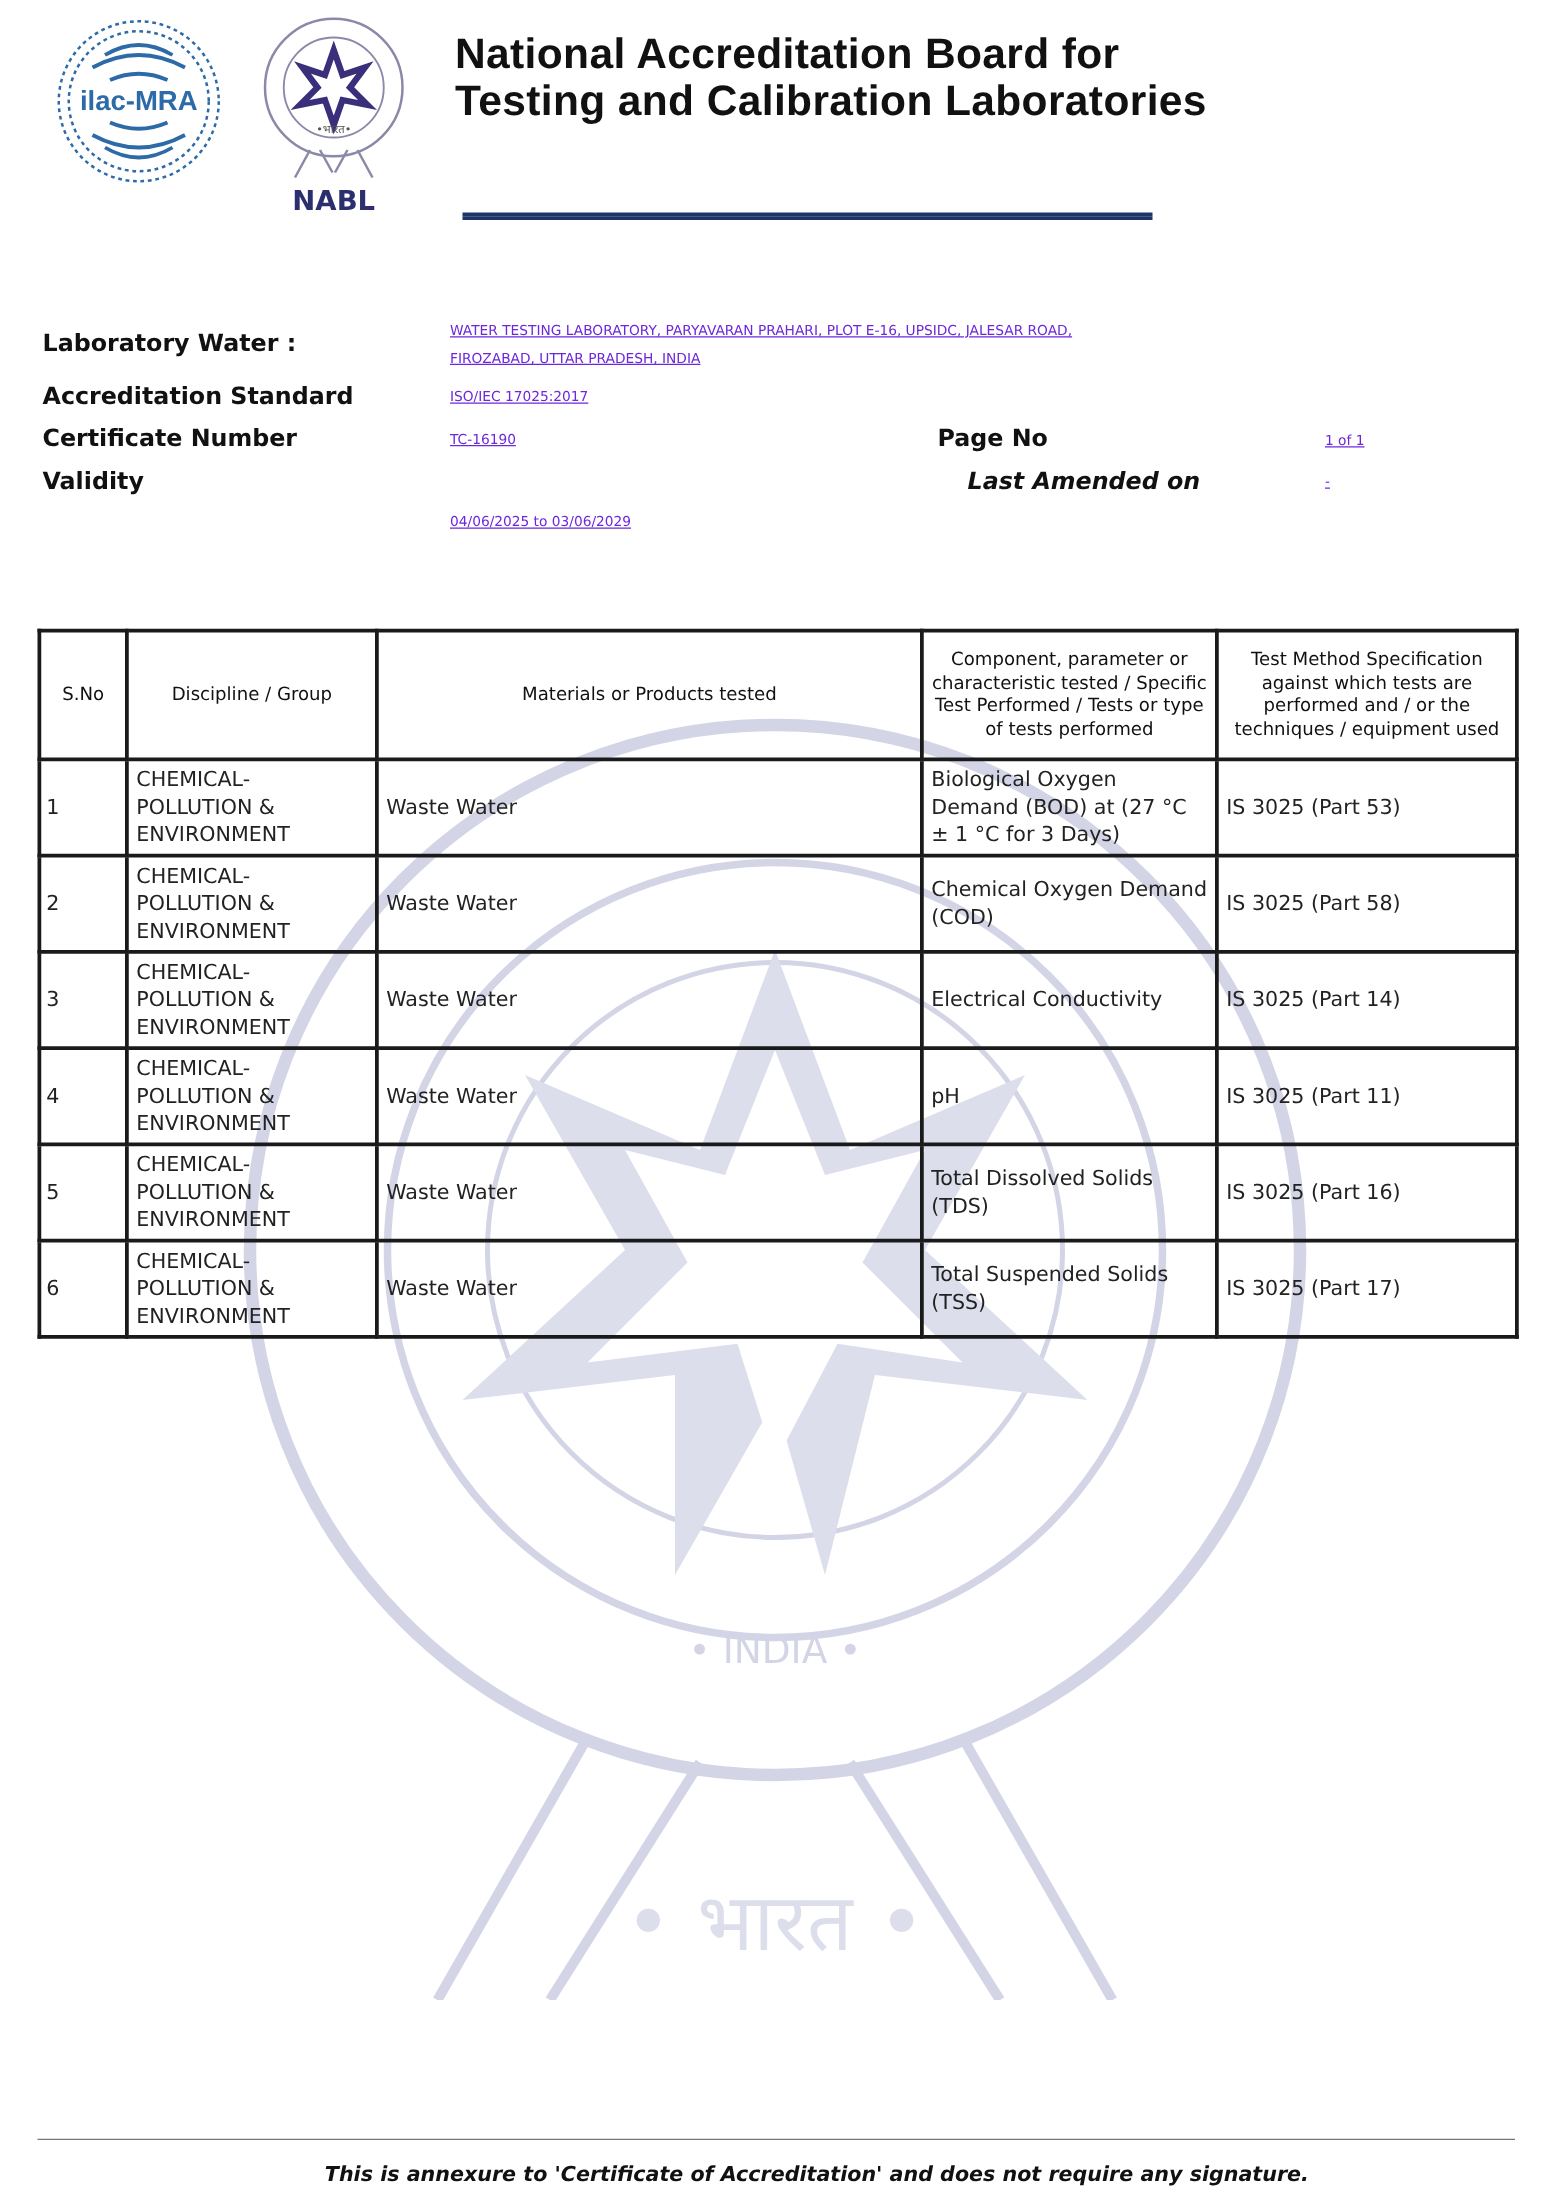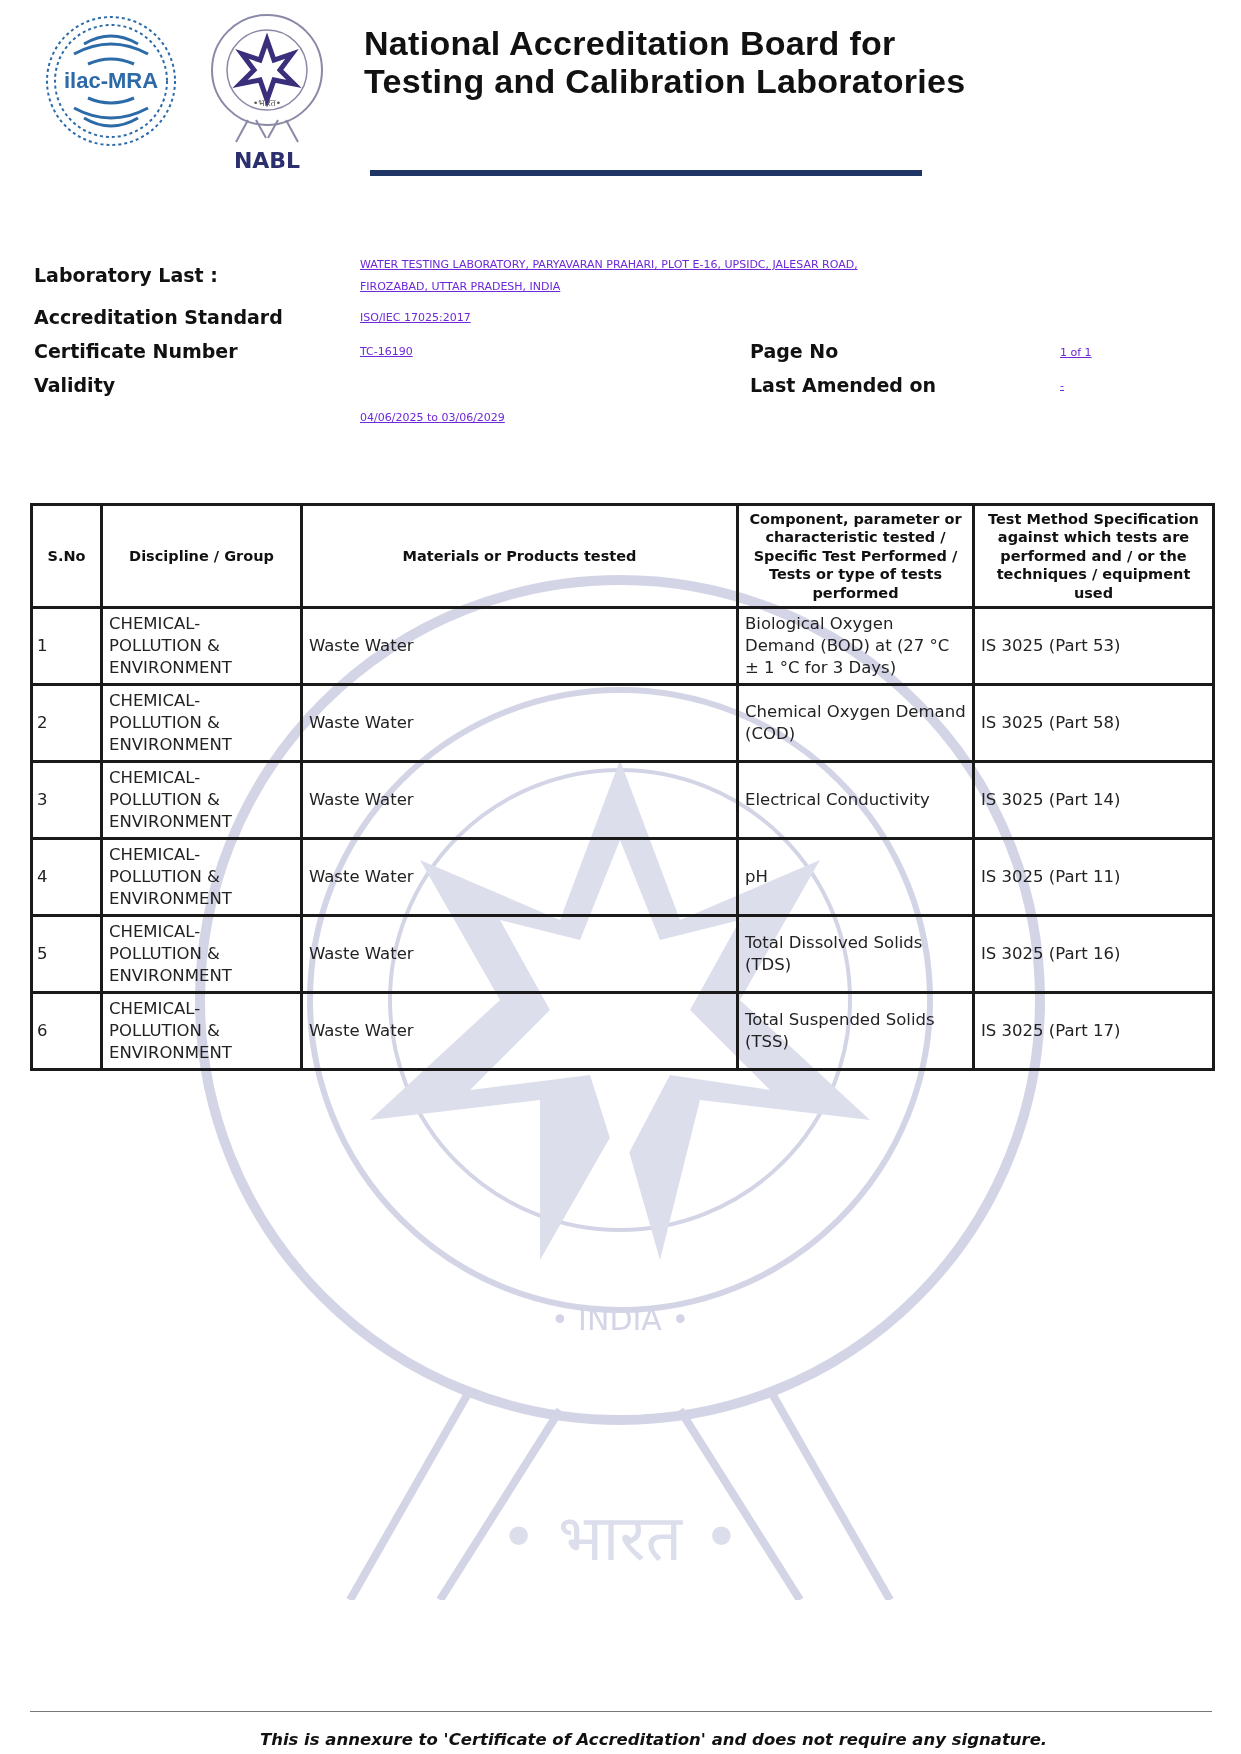--- a/index.html
+++ b/index.html
@@ -37,21 +37,21 @@
     
     .scope-table {
       position: absolute; left: 30px; top: 503px; width: 1182px;
       border-collapse: collapse; table-layout: fixed; font-size: 16.5px;
     }
     .scope-table th, .scope-table td {
       border: 3px solid #1a1a1a; padding: 0 6px; vertical-align: middle;
       background: rgba(255,255,255,0.0);
     }
     .scope-table th {
-      font-size: 14.5px; font-weight: bold; height: 100px; line-height: 18.5px;
+      font-size: 14.5px; font-weight: normal; height: 100px; line-height: 18.5px;
     }
     .scope-table td.section { text-align: center; height: 30px; font-size: 16.5px; color: #222; }
     .scope-table tr.row td { height: 74px; line-height: 22px; color: #222; }
     .scope-table td.sno { padding-left: 4px; }
 
     .footer-rule { position: absolute; left: 30px; top: 1711px; width: 1182px; height: 1px; background: #777; }
     .footer-note {
       position: absolute; left: 0; top: 1730px; width: 1241px; text-align: center;
       font-weight: bold; font-style: italic; font-size: 16.5px; color: #111; padding-left: 33px;
     }
@@ -114,39 +114,39 @@
     <div>National Accreditation Board for</div>
     <div>Testing and Calibration Laboratories</div>
   </div>
 
   <div class="scope-wrap">
     <div class="scope-rule"></div>
     <div class="scope-rule"></div>
   </div>
 
   <div class="info">
-    <div class="lbl" style="left:0; top:10px;">Laboratory Last :</div>
+    <div class="lbl" style="left:0; top:10px;">Laboratory Water :</div>
     <div class="val" style="left:326px; top:0;">
       <div>WATER TESTING LABORATORY, PARYAVARAN PRAHARI, PLOT E-16, UPSIDC, JALESAR ROAD,</div>
       <div>FIROZABAD, UTTAR PRADESH, INDIA</div>
     </div>
 
     <div class="lbl" style="left:0; top:52px;">Accreditation Standard</div>
     <div class="val" style="left:326px; top:53px;">ISO/IEC 17025:2017</div>
 
     <div class="lbl" style="left:0; top:86px;">Certificate Number</div>
     <div class="val" style="left:326px; top:87px;">TC-16190</div>
 
     <div class="lbl" style="left:716px; top:86px;">Page No</div>
     <div class="val" style="left:1026px; top:88px;">1 of 1</div>
 
     <div class="lbl" style="left:0; top:120px;">Validity</div>
     <div class="val" style="left:326px; top:121px;margin-top:32px;">04/06/2025 to 03/06/2029</div>
 
-    <div class="lbl" style="left:716px; top:120px;">Last Amended on</div>
+    <div class="lbl" style="left:740px; top:120px;font-style:italic;">Last Amended on</div>
     <div class="val" style="left:1026px; top:121px;">-</div>
   </div>
 
   <table class="scope-table">
     <colgroup>
       <col style="width:70px">
       <col style="width:200px">
       <col style="width:436px">
       <col style="width:236px">
       <col style="width:240px">

